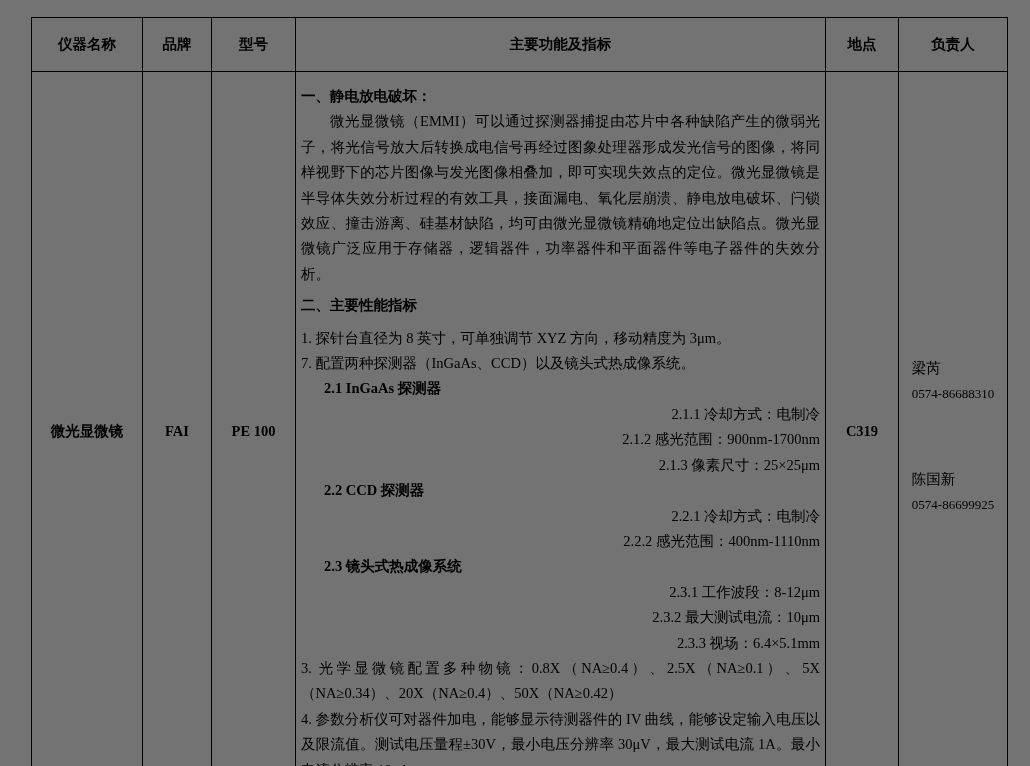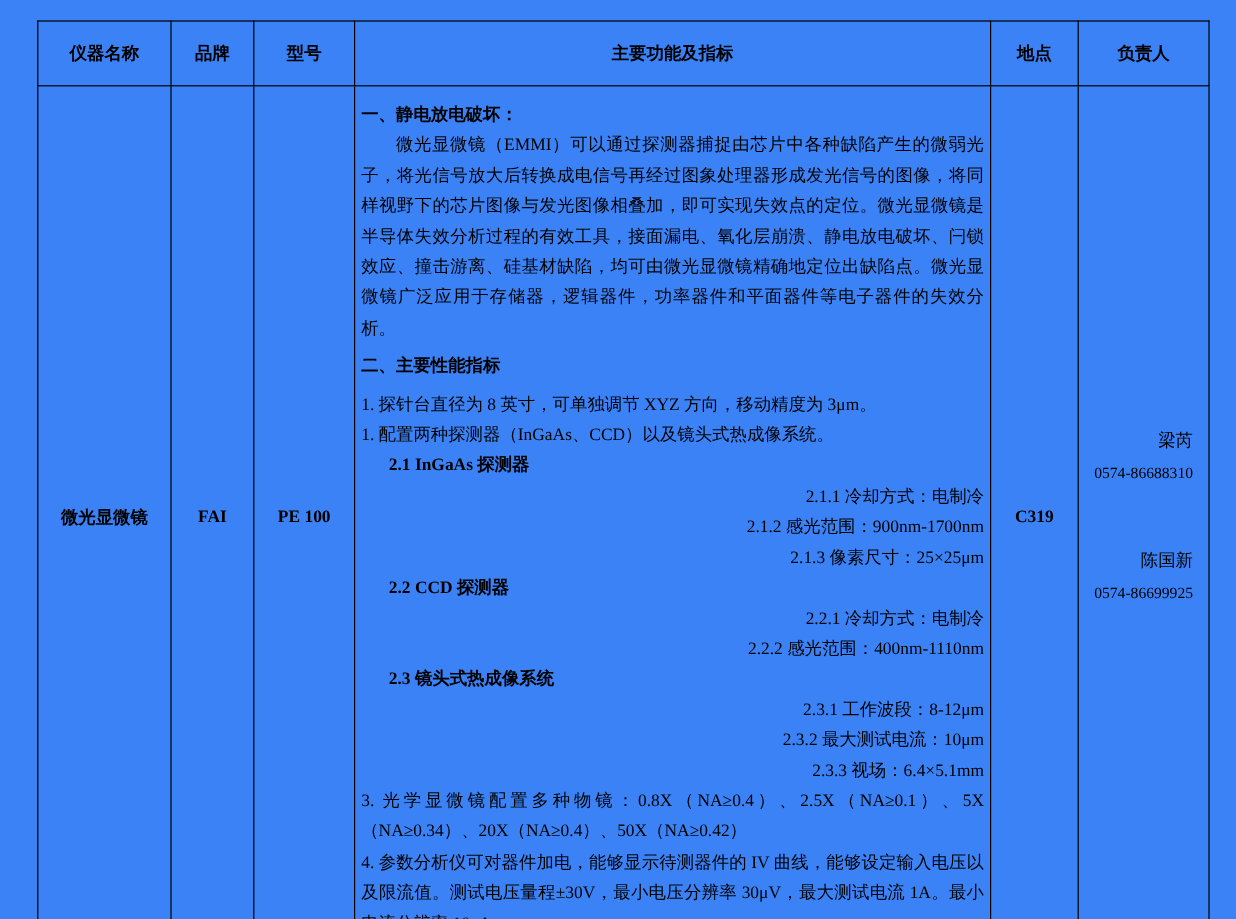--- a/index.html
+++ b/index.html
@@ -2,21 +2,21 @@
 <html><head>
 <meta charset="utf-8">
 <style>
   * { margin: 0; padding: 0; box-sizing: border-box; }
   html, body {
     width: 1030px; height: 766px;
     background: #ffffff;
     color: #000000;
     font-family: "Liberation Serif", "DejaVu Serif", serif;
   }
-  .page { position: relative; width: 1030px; height: 766px; background: #3b82f6; overflow: hidden; }
+  .page { position: relative; width: 1030px; height: 766px; background: #737373; overflow: hidden; }
 
   table.spec-table {
     position: absolute; left: 31px; top: 17px;
     border-collapse: collapse; table-layout: fixed;
     width: 976px;
   }
   .spec-table th, .spec-table td {
     border: 1.4px solid #000000;
     font-size: 14.5px;
     vertical-align: middle;
@@ -45,21 +45,21 @@
   .spec-line.lvl-2 { padding-left: 32px; text-align: right; }
   .spec-line.bold { font-weight: bold; }
 
   td.contacts-cell { vertical-align: middle; }
   .contacts-wrap {
     display: flex; flex-direction: column;
     align-items: center; justify-content: center;
     gap: 50px;
     height: 100%;
   }
-  .contact-block { text-align: right; line-height: 25px; }
+  .contact-block { text-align: left; line-height: 25px; margin-top: 11px; }
   .contact-name { font-size: 14.5px; }
   .contact-phone { font-size: 13px; }
 </style>
 </head>
 <body>
 
 <div class="page">
   <table class="spec-table">
     <colgroup>
       <col style="width:111px">
@@ -83,21 +83,21 @@
       <tr>
         <td class="center-cell">微光显微镜</td>
         <td class="center-cell">FAI</td>
         <td class="center-cell">PE 100</td>
         <td class="desc-cell">
           <div class="sec-title">一、静电放电破坏：</div>
           <div class="para">微光显微镜（EMMI）可以通过探测器捕捉由芯片中各种缺陷产生的微弱光子，将光信号放大后转换成电信号再经过图象处理器形成发光信号的图像，将同样视野下的芯片图像与发光图像相叠加，即可实现失效点的定位。微光显微镜是半导体失效分析过程的有效工具，接面漏电、氧化层崩溃、静电放电破坏、闩锁效应、撞击游离、硅基材缺陷，均可由微光显微镜精确地定位出缺陷点。微光显微镜广泛应用于存储器，逻辑器件，功率器件和平面器件等电子器件的失效分析。</div>
           <div class="sec-title-2">二、主要性能指标</div>
           <div id="spec-list">
               <div class="spec-line lvl-0">1. 探针台直径为 8 英寸，可单独调节 XYZ 方向，移动精度为 3μm。</div>
-              <div class="spec-line lvl-0">1. 配置两种探测器（InGaAs、CCD）以及镜头式热成像系统。</div>
+              <div class="spec-line lvl-0">7. 配置两种探测器（InGaAs、CCD）以及镜头式热成像系统。</div>
               <div class="spec-line lvl-1 bold">2.1 InGaAs 探测器</div>
               <div class="spec-line lvl-2">2.1.1 冷却方式：电制冷</div>
               <div class="spec-line lvl-2">2.1.2 感光范围：900nm-1700nm</div>
               <div class="spec-line lvl-2">2.1.3 像素尺寸：25×25μm</div>
               <div class="spec-line lvl-1 bold">2.2 CCD 探测器</div>
               <div class="spec-line lvl-2">2.2.1 冷却方式：电制冷</div>
               <div class="spec-line lvl-2">2.2.2 感光范围：400nm-1110nm</div>
               <div class="spec-line lvl-1 bold">2.3 镜头式热成像系统</div>
               <div class="spec-line lvl-2">2.3.1 工作波段：8-12μm</div>
               <div class="spec-line lvl-2">2.3.2 最大测试电流：10μm</div>

